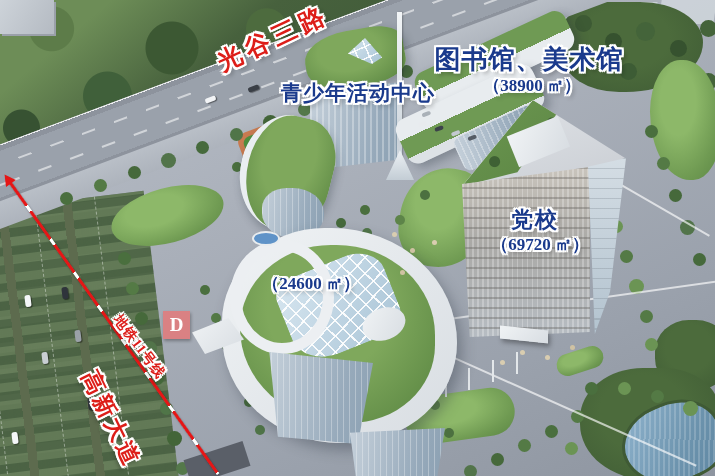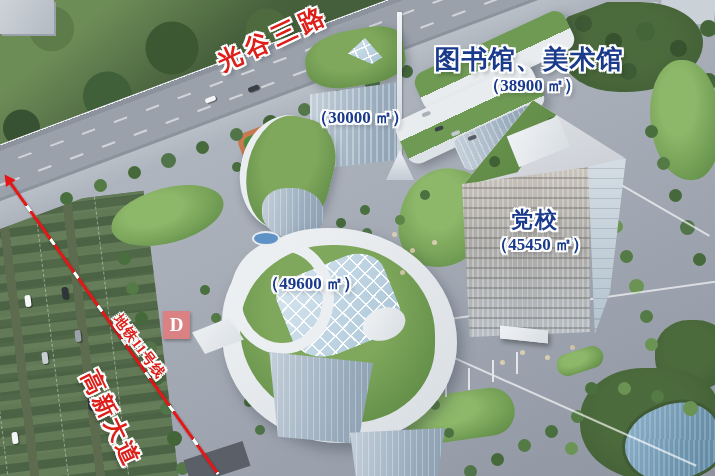--- a/index.html
+++ b/index.html
@@ -219,26 +219,26 @@
   <div class="abs car" style="left:418px;top:122px;width:9px;height:4px;background:#e8ebee;transform:rotate(-20deg);box-shadow:14px 10px 0 0 #3c424a,28px 20px 0 0 #c3c9cf,42px 30px 0 0 #565d66,7px -8px 0 0 #aab1b8;"></div>
 
   <div class="abs metro-line"></div>
   <div class="abs metro-arrow"></div>
   <div class="abs exit-box">
     <span>D</span>
   </div>
 
   <div class="lbl lbl-red center" style="left:273px;top:38px;font-size:25px;letter-spacing:5px;transform:translate(-50%,-50%) rotate(-25deg);">光谷三路</div>
 
-  <div class="lbl lbl-blue center" style="left:360px;top:117px;font-size:17px;">（30000 ㎡）</div>
+  <div class="lbl lbl-blue center" style="left:358px;top:93px;font-size:21px;letter-spacing:1px;">青少年活动中心</div>
 
   <div class="lbl lbl-blue center" style="left:529px;top:60px;font-size:26px;letter-spacing:1px;">图书馆、美术馆</div>
   <div class="lbl lbl-blue center" style="left:532px;top:85px;font-size:17px;">（38900 ㎡）</div>
 
   <div class="lbl lbl-blue center" style="left:535px;top:220px;font-size:22px;letter-spacing:2px;">党校</div>
-  <div class="lbl lbl-blue center" style="left:540px;top:244px;font-size:17px;">（45450 ㎡）</div>
-
-  <div class="lbl lbl-blue center" style="left:311px;top:283px;font-size:17px;">（49600 ㎡）</div>
+  <div class="lbl lbl-blue center" style="left:540px;top:244px;font-size:17px;">（69720 ㎡）</div>
+
+  <div class="lbl lbl-blue center" style="left:311px;top:283px;font-size:17px;">（24600 ㎡）</div>
 
   <div class="lbl lbl-red center" style="left:139px;top:347px;font-size:14px;letter-spacing:1px;transform:translate(-50%,-50%) rotate(53deg);">地铁11号线</div>
 
   <div class="lbl lbl-red center" style="left:111px;top:419px;font-size:23px;letter-spacing:3px;transform:translate(-50%,-50%) rotate(64deg);">高新大道</div>
 </div>
 
 </body></html>

